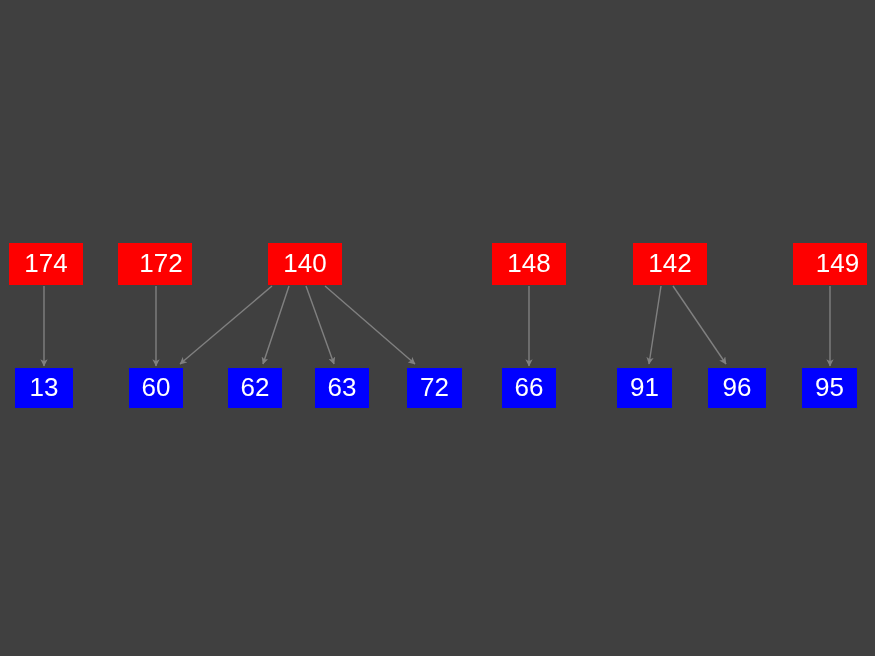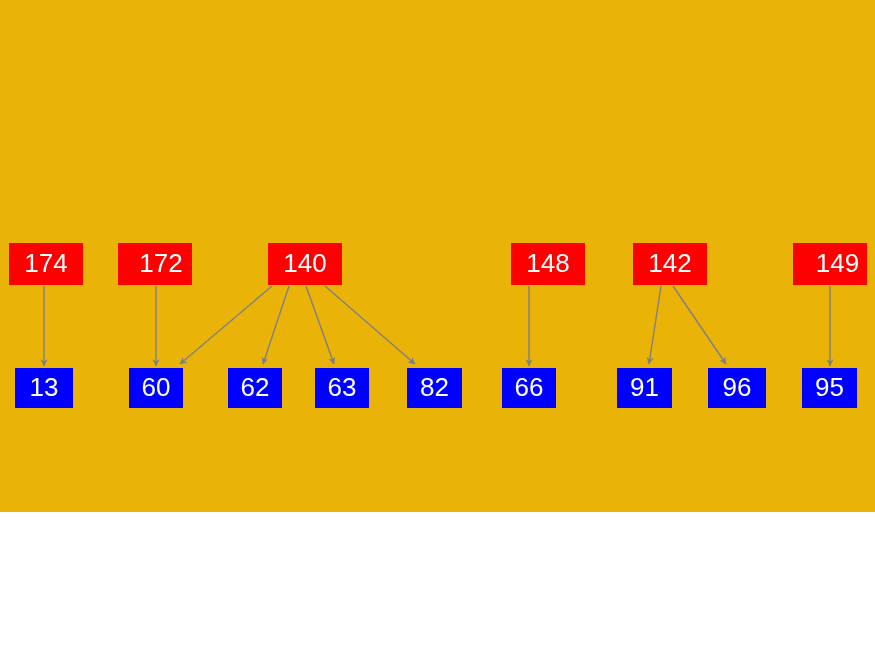--- a/index.html
+++ b/index.html
@@ -6,22 +6,22 @@
     margin: 0;
     padding: 0;
     background: #ffffff;
   }
   body {
     font-family: "Liberation Sans", sans-serif;
   }
   #canvas {
     position: relative;
     width: 875px;
-    height: 512px;
-    background: #eab308;
+    height: 656px;
+    background: #404040;
     overflow: hidden;
   }
   #edge-layer {
     position: absolute;
     left: 0;
     top: 0;
     width: 875px;
     height: 656px;
     pointer-events: none;
   }
@@ -78,21 +78,21 @@
     </svg>
 <div class="node node-source" style="left: 9px; top: 243px; width: 74px; height: 42px;">
       <span class="node-label">174</span>
     </div>
     <div class="node node-source" style="left: 118px; top: 243px; width: 74px; height: 42px; padding-left: 12px;">
       <span class="node-label">172</span>
     </div>
     <div class="node node-source" style="left: 268px; top: 243px; width: 74px; height: 42px;">
       <span class="node-label">140</span>
     </div>
-    <div class="node node-source" style="left: 511px; top: 243px; width: 74px; height: 42px;">
+    <div class="node node-source" style="left: 492px; top: 243px; width: 74px; height: 42px;">
       <span class="node-label">148</span>
     </div>
     <div class="node node-source" style="left: 633px; top: 243px; width: 74px; height: 42px;">
       <span class="node-label">142</span>
     </div>
     <div class="node node-source" style="left: 793px; top: 243px; width: 74px; height: 42px; padding-left: 15px;">
       <span class="node-label">149</span>
     </div>
     <div class="node node-target" style="left: 15px; top: 368px; width: 58px; height: 40px;">
       <span class="node-label">13</span>
@@ -100,21 +100,21 @@
     <div class="node node-target" style="left: 129px; top: 368px; width: 54px; height: 40px;">
       <span class="node-label">60</span>
     </div>
     <div class="node node-target" style="left: 228px; top: 368px; width: 54px; height: 40px;">
       <span class="node-label">62</span>
     </div>
     <div class="node node-target" style="left: 315px; top: 368px; width: 54px; height: 40px;">
       <span class="node-label">63</span>
     </div>
     <div class="node node-target" style="left: 407px; top: 368px; width: 55px; height: 40px;">
-      <span class="node-label">82</span>
+      <span class="node-label">72</span>
     </div>
     <div class="node node-target" style="left: 502px; top: 368px; width: 54px; height: 40px;">
       <span class="node-label">66</span>
     </div>
     <div class="node node-target" style="left: 617px; top: 368px; width: 55px; height: 40px;">
       <span class="node-label">91</span>
     </div>
     <div class="node node-target" style="left: 708px; top: 368px; width: 58px; height: 40px;">
       <span class="node-label">96</span>
     </div>

